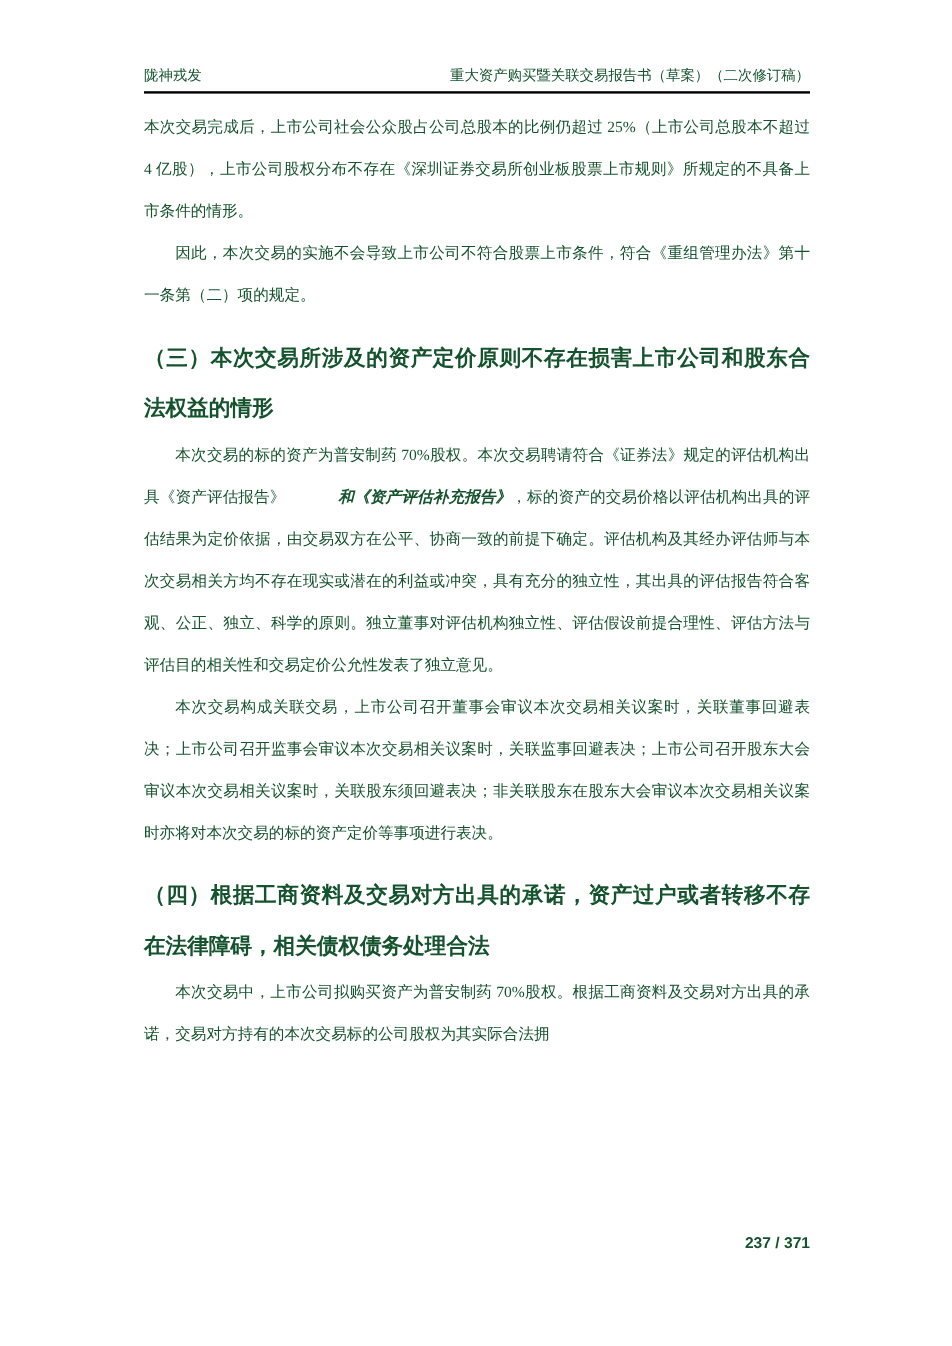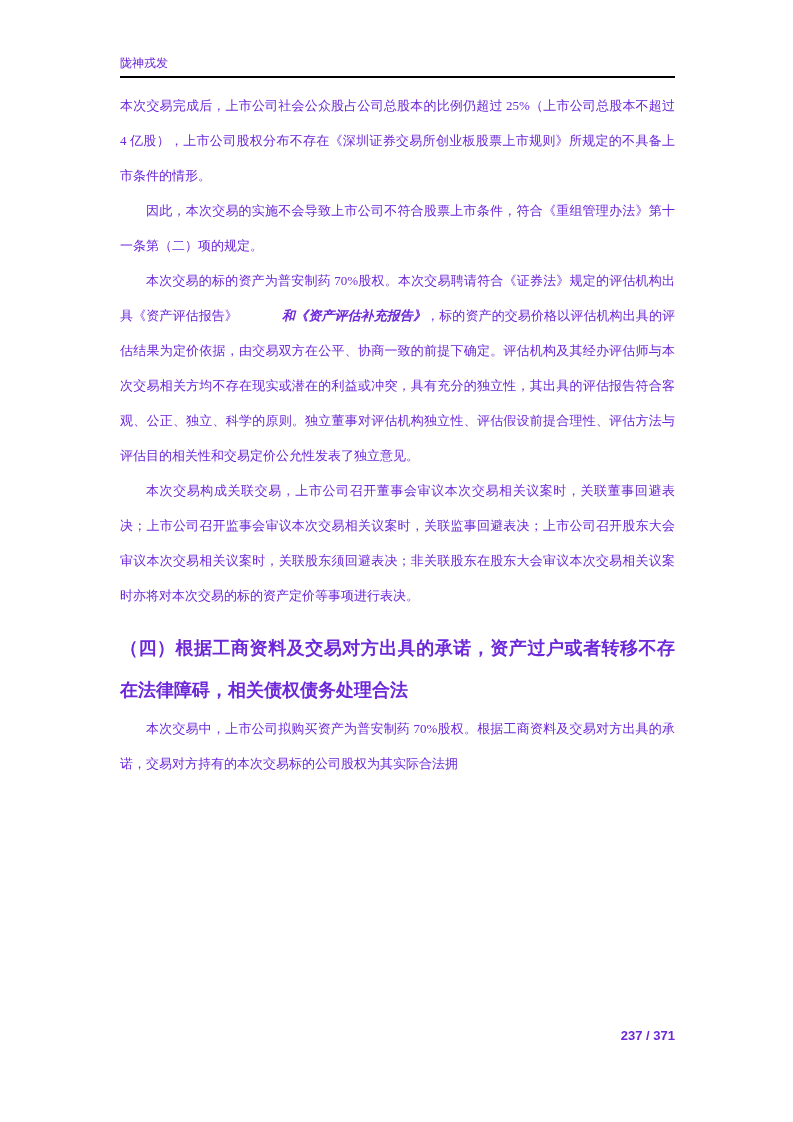--- a/index.html
+++ b/index.html
@@ -5,21 +5,21 @@
   html, body {
     margin: 0;
     padding: 0;
     background: #ffffff;
   }
   .page {
     position: relative;
     width: 793px;
     height: 1122px;
     background: #ffffff;
-    color: #6d28d9;
+    color: #14532d;
     font-family: "Liberation Serif", "DejaVu Serif", serif;
     overflow: hidden;
   }
   .header {
     position: absolute;
     left: 120px;
     top: 55px;
     width: 555px;
     display: flex;
     justify-content: space-between;
@@ -65,25 +65,27 @@
     font-weight: bold;
     font-family: Liberation Sans, sans-serif;
   }
 </style>
 </head>
 <body>
 
 <div class="page">
   <div class="header">
     <span class="hdr-left">陇神戎发</span>
+    <span class="hdr-right">重大资产购买暨关联交易报告书（草案）（二次修订稿）</span>
   </div>
 
   <div class="content">
       <p class="para"><span>本次交易完成后，上市公司社会公众股占公司总股本的比例仍超过 25%（上市公司总股本不超过 4 亿股），上市公司股权分布不存在《深圳证券交易所创业板股票上市规则》所规定的不具备上市条件的情形。</span></p>
       <p class="para indent"><span>因此，本次交易的实施不会导致上市公司不符合股票上市条件，符合《重组管理办法》第十一条第（二）项的规定。</span></p>
+      <h2 class="heading"><span>（三）本次交易所涉及的资产定价原则不存在损害上市公司和股东合法权益的情形</span></h2>
       <p class="para indent"><span>本次交易的标的资产为普安制药 70%股权。本次交易聘请符合《证券法》规定的评估机构出具《资产评估报告》</span><span class="bold-italic">和《资产评估补充报告》</span><span>，标的资产的交易价格以评估机构出具的评估结果为定价依据，由交易双方在公平、协商一致的前提下确定。评估机构及其经办评估师与本次交易相关方均不存在现实或潜在的利益或冲突，具有充分的独立性，其出具的评估报告符合客观、公正、独立、科学的原则。独立董事对评估机构独立性、评估假设前提合理性、评估方法与评估目的相关性和交易定价公允性发表了独立意见。</span></p>
       <p class="para indent"><span>本次交易构成关联交易，上市公司召开董事会审议本次交易相关议案时，关联董事回避表决；上市公司召开监事会审议本次交易相关议案时，关联监事回避表决；上市公司召开股东大会审议本次交易相关议案时，关联股东须回避表决；非关联股东在股东大会审议本次交易相关议案时亦将对本次交易的标的资产定价等事项进行表决。</span></p>
       <h2 class="heading"><span>（四）根据工商资料及交易对方出具的承诺，资产过户或者转移不存在法律障碍，相关债权债务处理合法</span></h2>
       <p class="para indent"><span>本次交易中，上市公司拟购买资产为普安制药 70%股权。根据工商资料及交易对方出具的承诺，交易对方持有的本次交易标的公司股权为其实际合法拥</span></p>
     </div>
 
   <div class="footer">
     <span>237 / 371</span>
   </div>
 </div>

